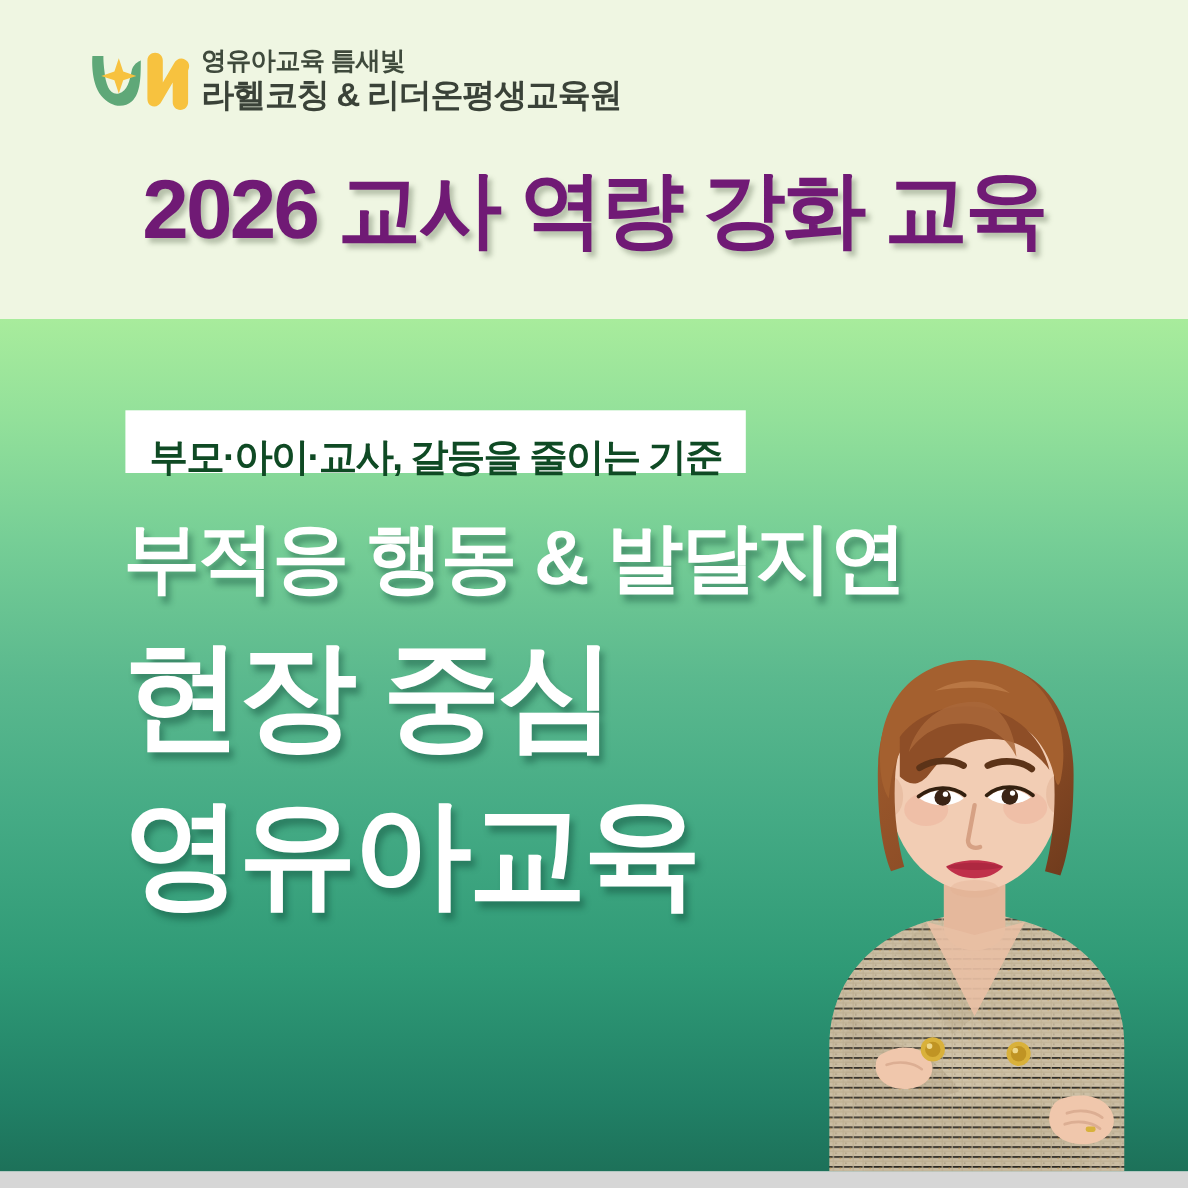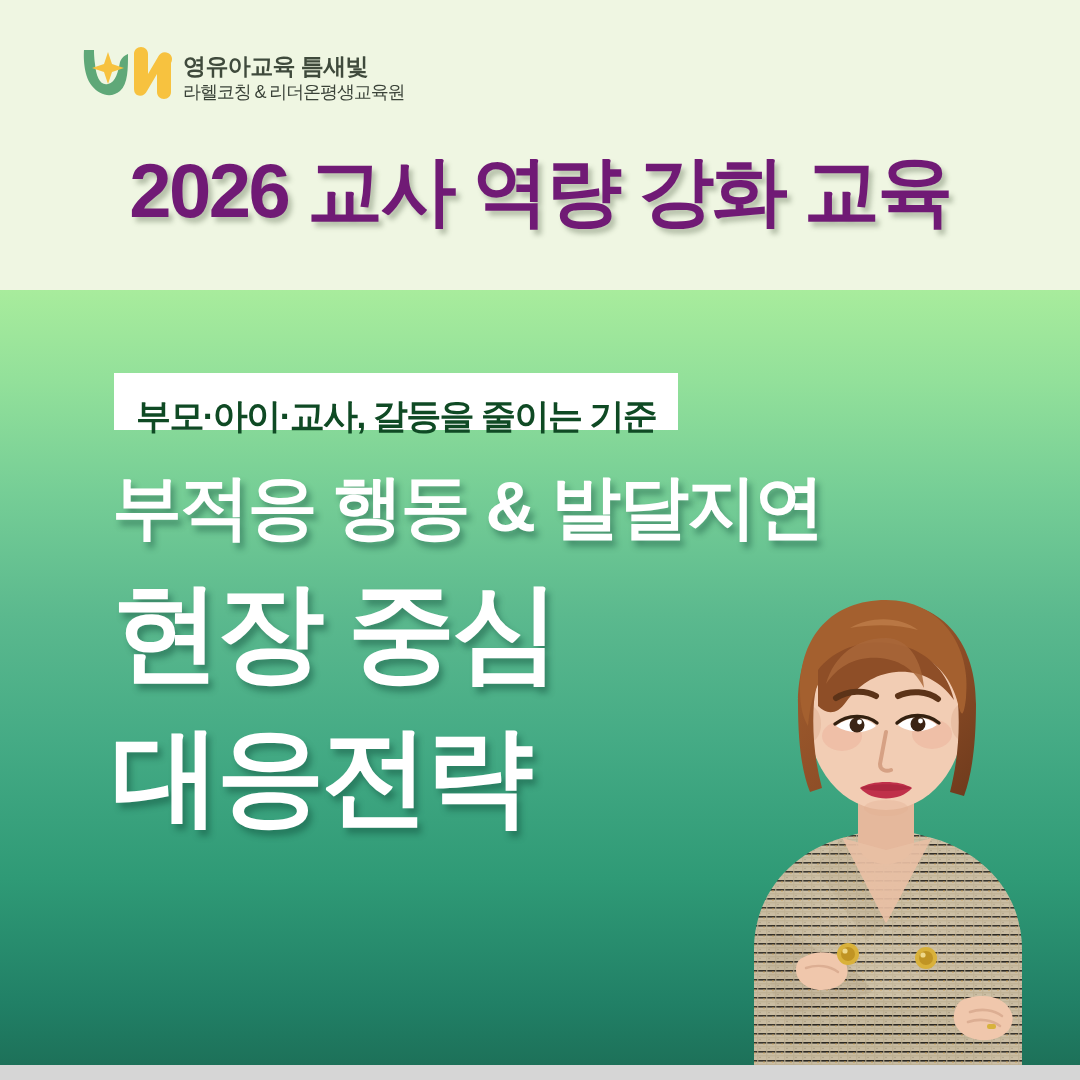--- a/index.html
+++ b/index.html
@@ -52,22 +52,22 @@
   .logo-tagline {
     font-size: 23px;
     font-weight: 700;
     color: #3f4a3c;
     letter-spacing: -0.6px;
     line-height: 1;
     margin-bottom: 5px;
     white-space: nowrap;
   }
   .logo-name {
-    font-size: 18px;
-    font-weight: 400;
+    font-size: 30px;
+    font-weight: 700;
     color: #3a4238;
     letter-spacing: -1.1px;
     line-height: 1;
     white-space: nowrap;
   }
 
   
   .headline-top {
     position: absolute;
     left: 0;
@@ -203,21 +203,21 @@
   <div class="headline-top">2026 교사 역량 강화 교육</div>
 
   <div class="green-band"></div>
 
   <div class="subtitle-bar">
     <span>부모·아이·교사, 갈등을 줄이는 기준</span>
   </div>
 
   <div class="hero-line l1">부적응 행동 &amp; 발달지연</div>
   <div class="hero-line l2">현장 중심</div>
-  <div class="hero-line l3">대응전략</div>
+  <div class="hero-line l3">영유아교육</div>
 
   <div class="person">
     <svg viewBox="0 0 390 560" xmlns="http://www.w3.org/2000/svg">
       <defs>
         <clipPath id="poster-clip">
           <rect x="0" y="0" width="390" height="545"></rect>
         </clipPath>
         <linearGradient id="jacketShade" x1="0" y1="0" x2="1" y2="0">
           <stop offset="0%" stop-color="#BCAE92"></stop>
           <stop offset="45%" stop-color="#D3C6AC"></stop>

